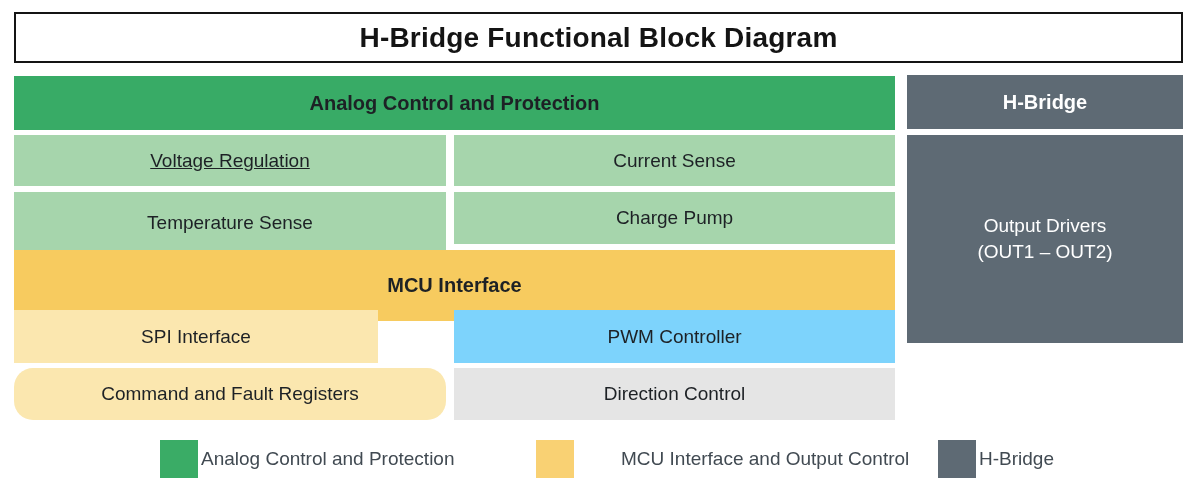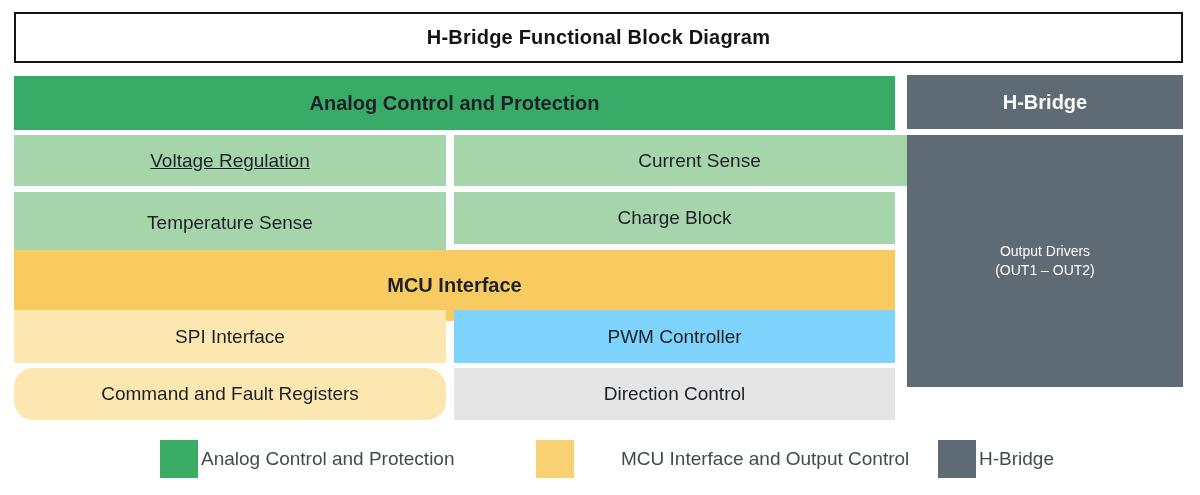--- a/index.html
+++ b/index.html
@@ -12,47 +12,47 @@
     overflow: hidden;
   }
   .title-box {
     position: absolute;
     left: 14px; top: 12px;
     width: 1165px; height: 47px;
     border: 2.5px solid #141414;
     display: flex; align-items: center; justify-content: center;
   }
   .title-box span {
-    font-size: 20px; font-weight: bold; color: #141414;
+    font-size: 28px; font-weight: bold; color: #141414;
     letter-spacing: 0.2px;
   }
   .block {
     position: absolute;
     display: flex; align-items: center; justify-content: center;
     text-align: center;
     color: #1d2125;
     font-size: 19px;
   }
   .hdr { font-weight: bold; font-size: 20px; }
   .white-text { color: #ffffff; }
   
   .analog-header   { left: 14px;  top: 76px;  width: 881px; height: 54px; }
   .cell-l1         { left: 14px;  top: 135px; width: 432px; height: 51px; }
-  .cell-r1         { left: 454px; top: 135px; width: 441px; height: 51px; padding-left: 25px; }
+  .cell-r1         { left: 454px; top: 135px; width: 441px; height: 51px; }
   .cell-l2         { left: 14px;  top: 192px; width: 432px; height: 62px; }
   .cell-r2         { left: 454px; top: 192px; width: 441px; height: 52px; }
   .mcu-header      { left: 14px;  top: 250px; width: 881px; height: 71px; }
-  .cell-l3         { left: 14px;  top: 310px; width: 432px; height: 53px; }
+  .cell-l3         { left: 14px;  top: 310px; width: 364px; height: 53px; }
   .cell-r3         { left: 454px; top: 310px; width: 441px; height: 53px; }
   .cell-l4         { left: 14px;  top: 368px; width: 432px; height: 52px; border-radius: 19px; }
   .cell-r4         { left: 454px; top: 368px; width: 441px; height: 52px; }
   
   .hbridge-header  { left: 907px; top: 75px;  width: 276px; height: 54px; }
-  .hbridge-block   { left: 907px; top: 135px; width: 276px; height: 252px;
-                     flex-direction: column; line-height: 1.35; font-size: 14px; text-align: right; }
+  .hbridge-block   { left: 907px; top: 135px; width: 276px; height: 208px;
+                     flex-direction: column; line-height: 1.35; font-size: 19px; text-align: right; }
   
   .legend-item {
     position: absolute; top: 440px; height: 38px;
     display: flex; align-items: center;
   }
   .legend-green  { left: 160px; }
   .legend-yellow { left: 536px; gap: 44px; }
   .legend-gray   { left: 938px; }
   .swatch { width: 38px; height: 38px; flex: 0 0 auto; }
   .legend-label {
@@ -67,21 +67,21 @@
 
   <div class="title-box">
     <span>H-Bridge Functional Block Diagram</span>
   </div>
 
   <div class="block hdr analog-header" style="background-color: rgb(56, 171, 102);">Analog Control and Protection</div>
 
   <div class="block cell-l1" style="background-color: rgb(166, 213, 172); text-decoration: underline;">Voltage Regulation</div>
   <div class="block cell-r1" style="background-color: rgb(166, 213, 172);">Current Sense</div>
   <div class="block cell-l2" style="background-color: rgb(166, 213, 172);">Temperature Sense</div>
-  <div class="block cell-r2" style="background-color: rgb(166, 213, 172);">Charge Block</div>
+  <div class="block cell-r2" style="background-color: rgb(166, 213, 172);">Charge Pump</div>
 
   <div class="block hdr mcu-header" style="background-color: rgb(247, 203, 95);">MCU Interface</div>
 
   <div class="block cell-l3" style="background-color: rgb(251, 231, 175);">SPI Interface</div>
   <div class="block cell-r3" style="background-color: #7dd3fc;">PWM Controller</div>
   <div class="block cell-l4" style="background-color: rgb(251, 231, 175);">Command and Fault Registers</div>
   <div class="block cell-r4" style="background-color: #e5e5e5;">Direction Control</div>
 
   <div class="block hdr white-text hbridge-header" style="background-color: rgb(94, 106, 116);">H-Bridge</div>
 

